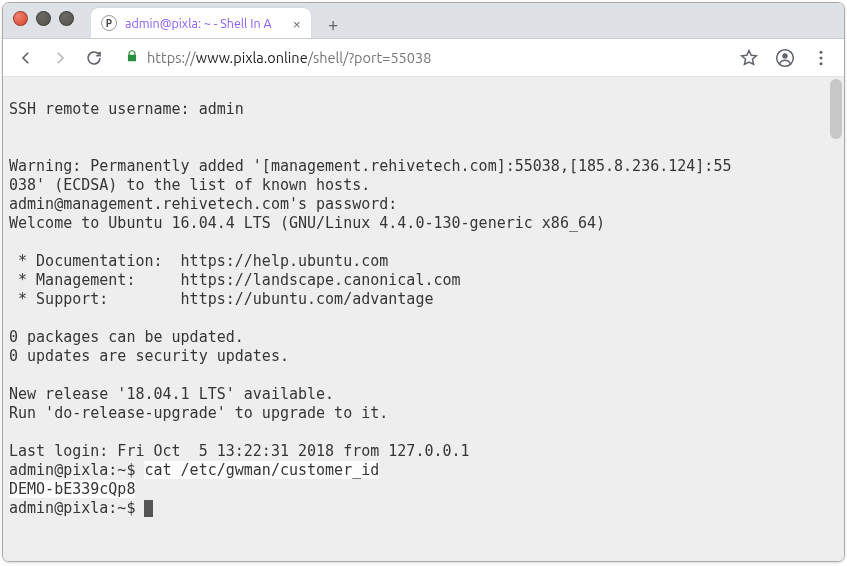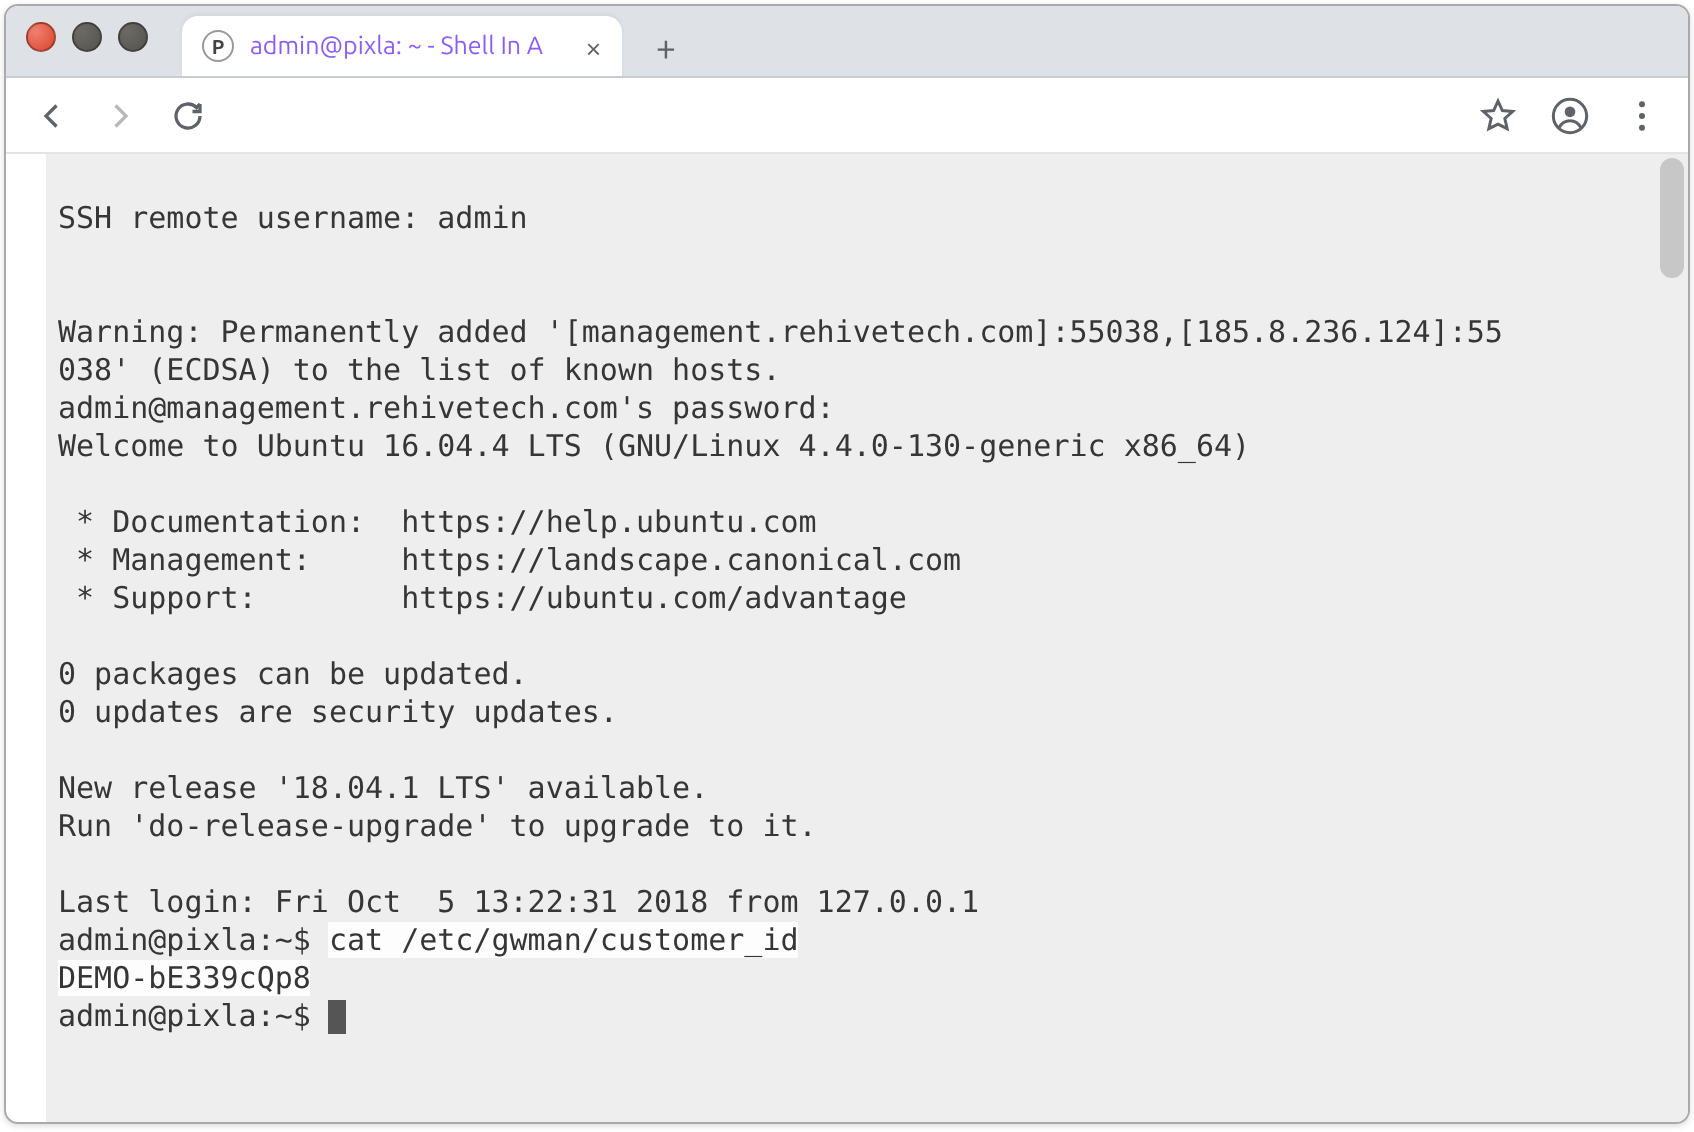--- a/index.html
+++ b/index.html
@@ -114,21 +114,20 @@
     flex: 1;
     background: #eeeeee;
     font-family: "DejaVu Sans Mono","Ubuntu Mono",Menlo,Consolas,monospace;
     font-size: 15px;
     line-height: 19px;
     color: #363636;
     padding: 4px 6px;
     white-space: pre;
     position: relative;
     overflow: hidden;
-    margin-left: 20px;
   }
   .hl { background: #fdfdfd; }
   .cursor {
     display: inline-block;
     width: 9px; height: 17px;
     background: #555;
     vertical-align: text-bottom;
   }
   .scrollbar {
     position: absolute;
@@ -167,20 +166,30 @@
       <svg viewBox="0 0 24 24" fill="none" stroke="currentColor" stroke-width="2.2">
           <path d="M9 5l7 7-7 7"></path>
         </svg>
     </div>
     <div class="nav-btn">
       <svg viewBox="0 0 24 24" fill="none" stroke="currentColor" stroke-width="2.2">
           <path d="M20 12a8 8 0 1 1-2.3-5.6L20 4"></path>
           <path d="M20 4v5h-5"></path>
         </svg>
     </div>
+    <div class="addrbar">
+      <span class="lock">
+        <svg viewBox="0 0 24 24" fill="currentColor">
+            <path d="M6 10V8a6 6 0 1 1 12 0v2h1v11H5V10h1zm2 0h8V8a4 4 0 1 0-8 0v2z"></path>
+          </svg>
+      </span>
+      <span class="scheme">https://</span>
+        <span class="host">www.pixla.online</span>
+        <span class="path">/shell/?port=55038</span>
+    </div>
     <div class="tb-right">
       <div class="tb-icon">
         <svg viewBox="0 0 24 24" fill="none" stroke="currentColor" stroke-width="1.8">
             <path d="M12 3l2.6 5.7 6.2.6-4.7 4.2 1.4 6.1L12 16.9 6.5 19.6l1.4-6.1L3.2 9.3l6.2-.6L12 3z"></path>
           </svg>
       </div>
       <div class="tb-icon">
         <svg viewBox="0 0 24 24" fill="currentColor">
             <circle cx="12" cy="12" r="10" fill="none" stroke="currentColor" stroke-width="1.8"></circle>
             <circle cx="12" cy="9.5" r="3.2"></circle>

